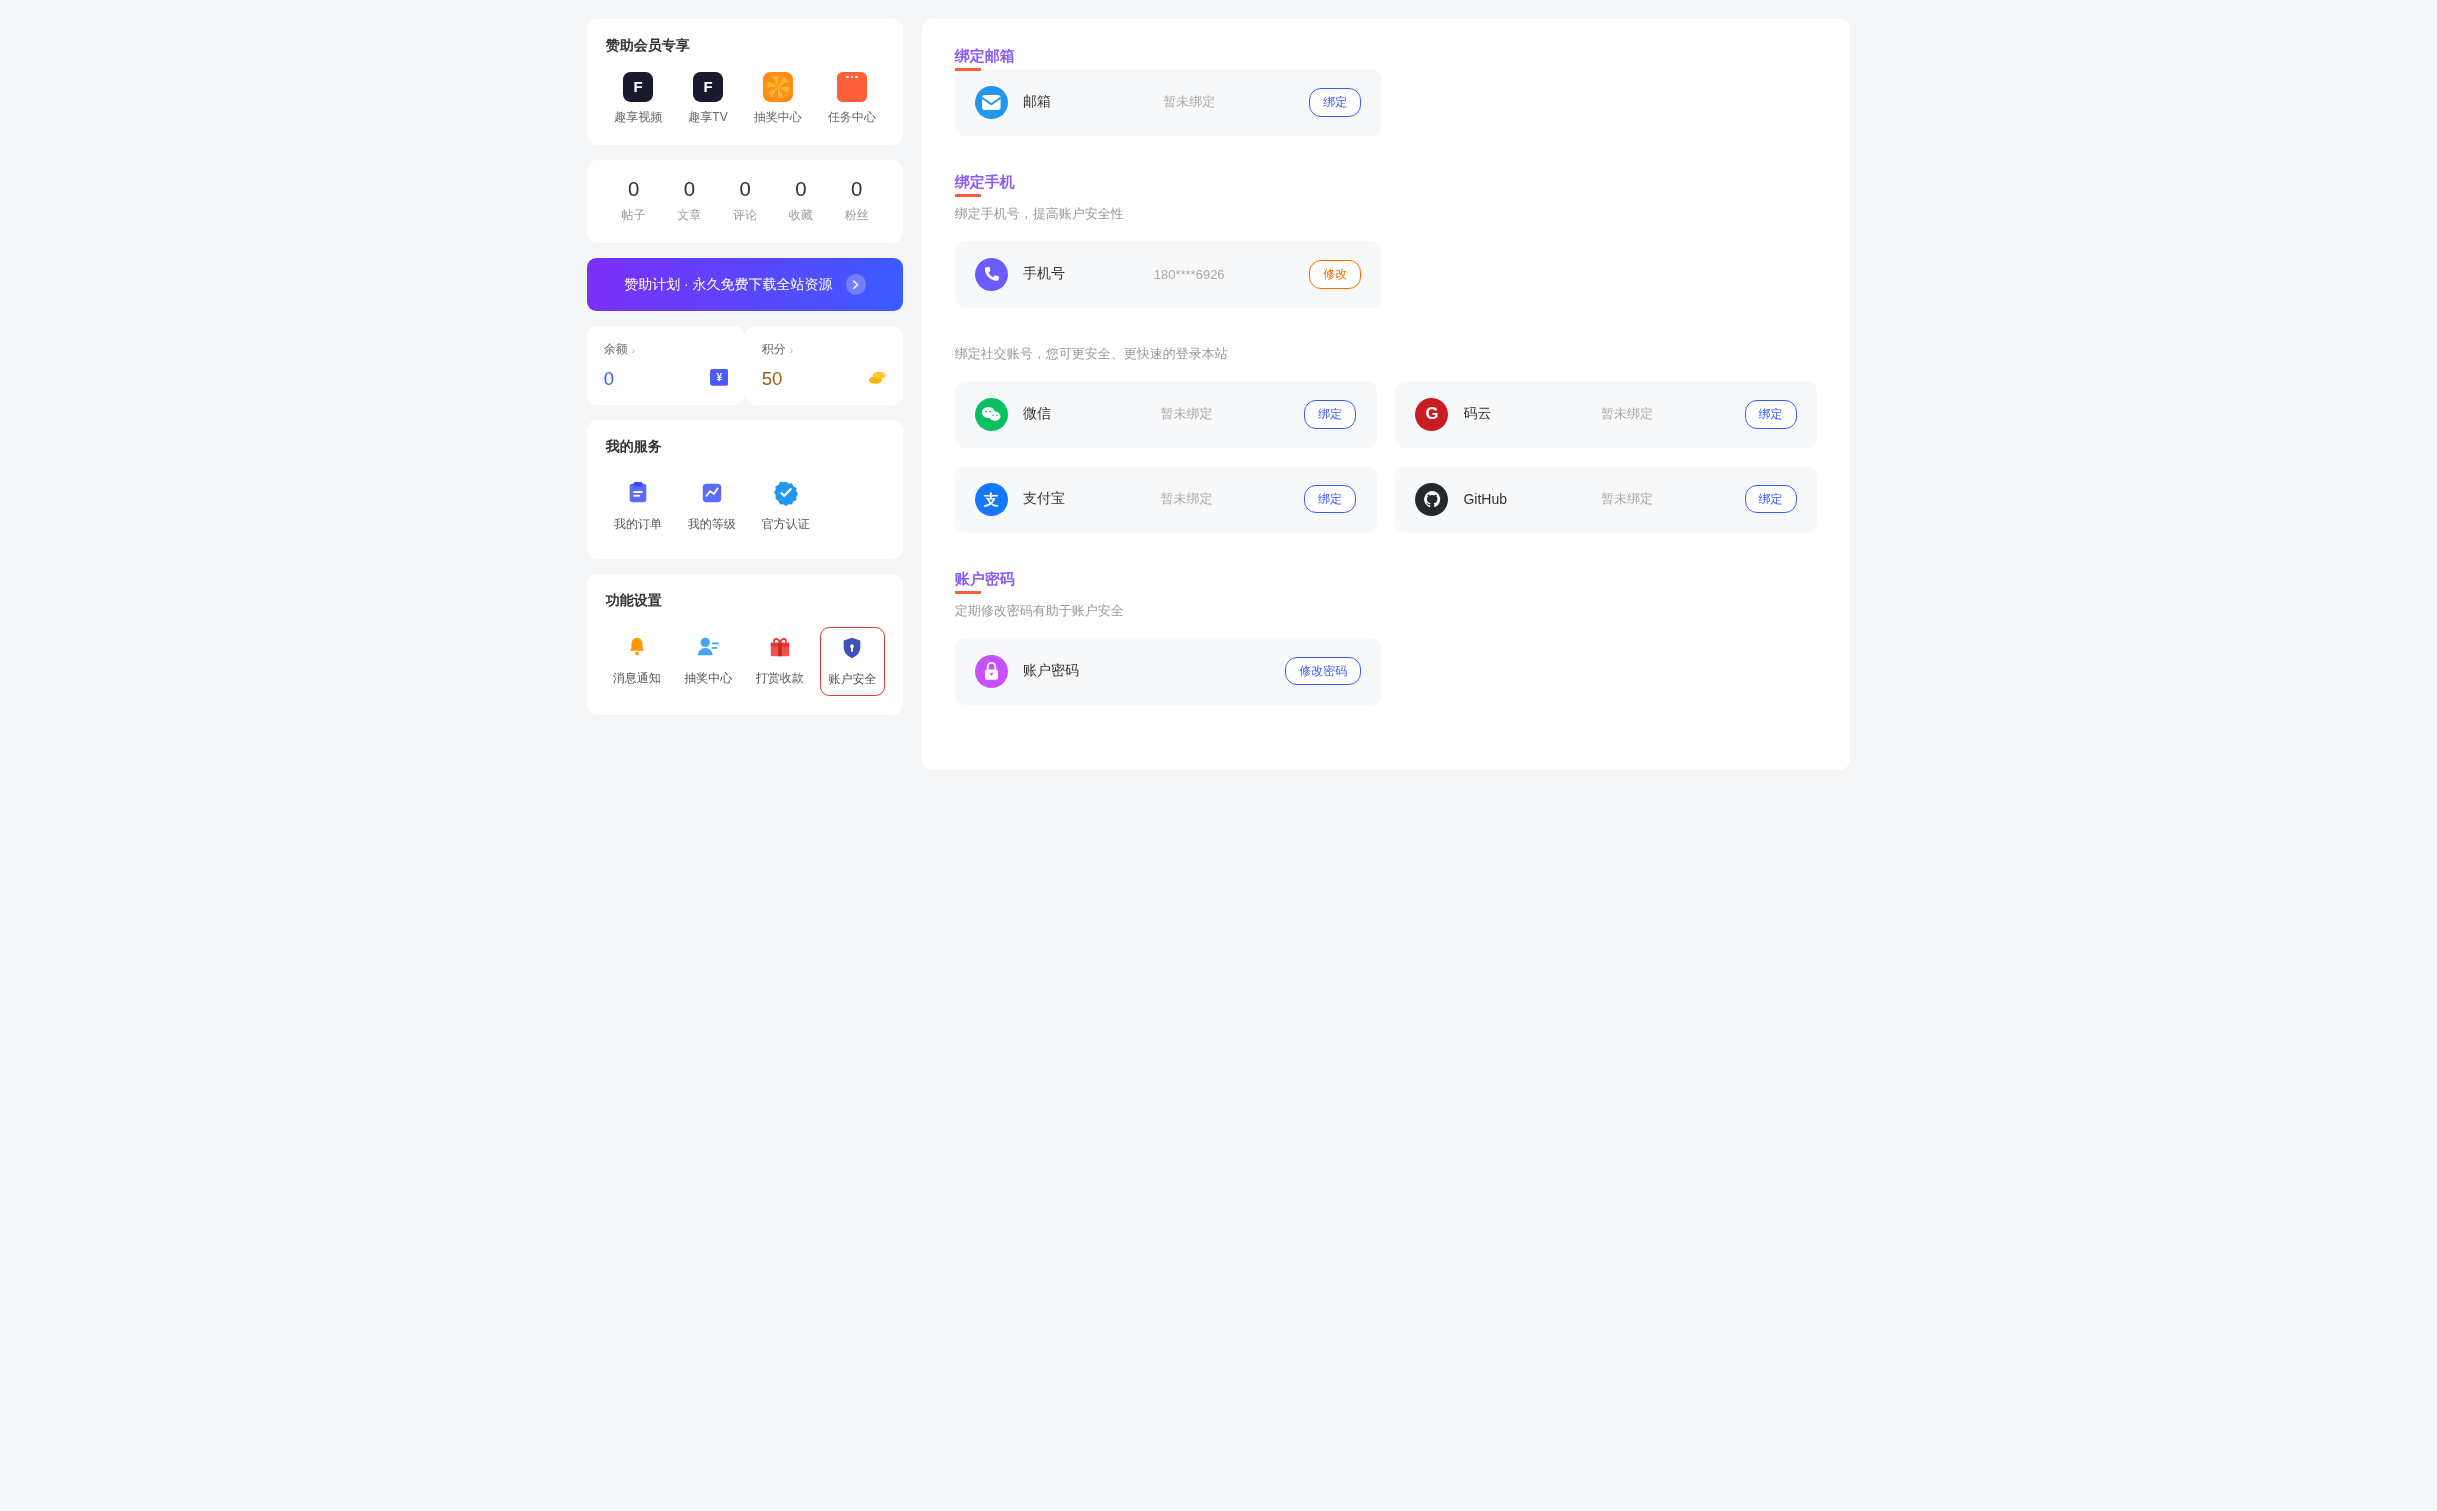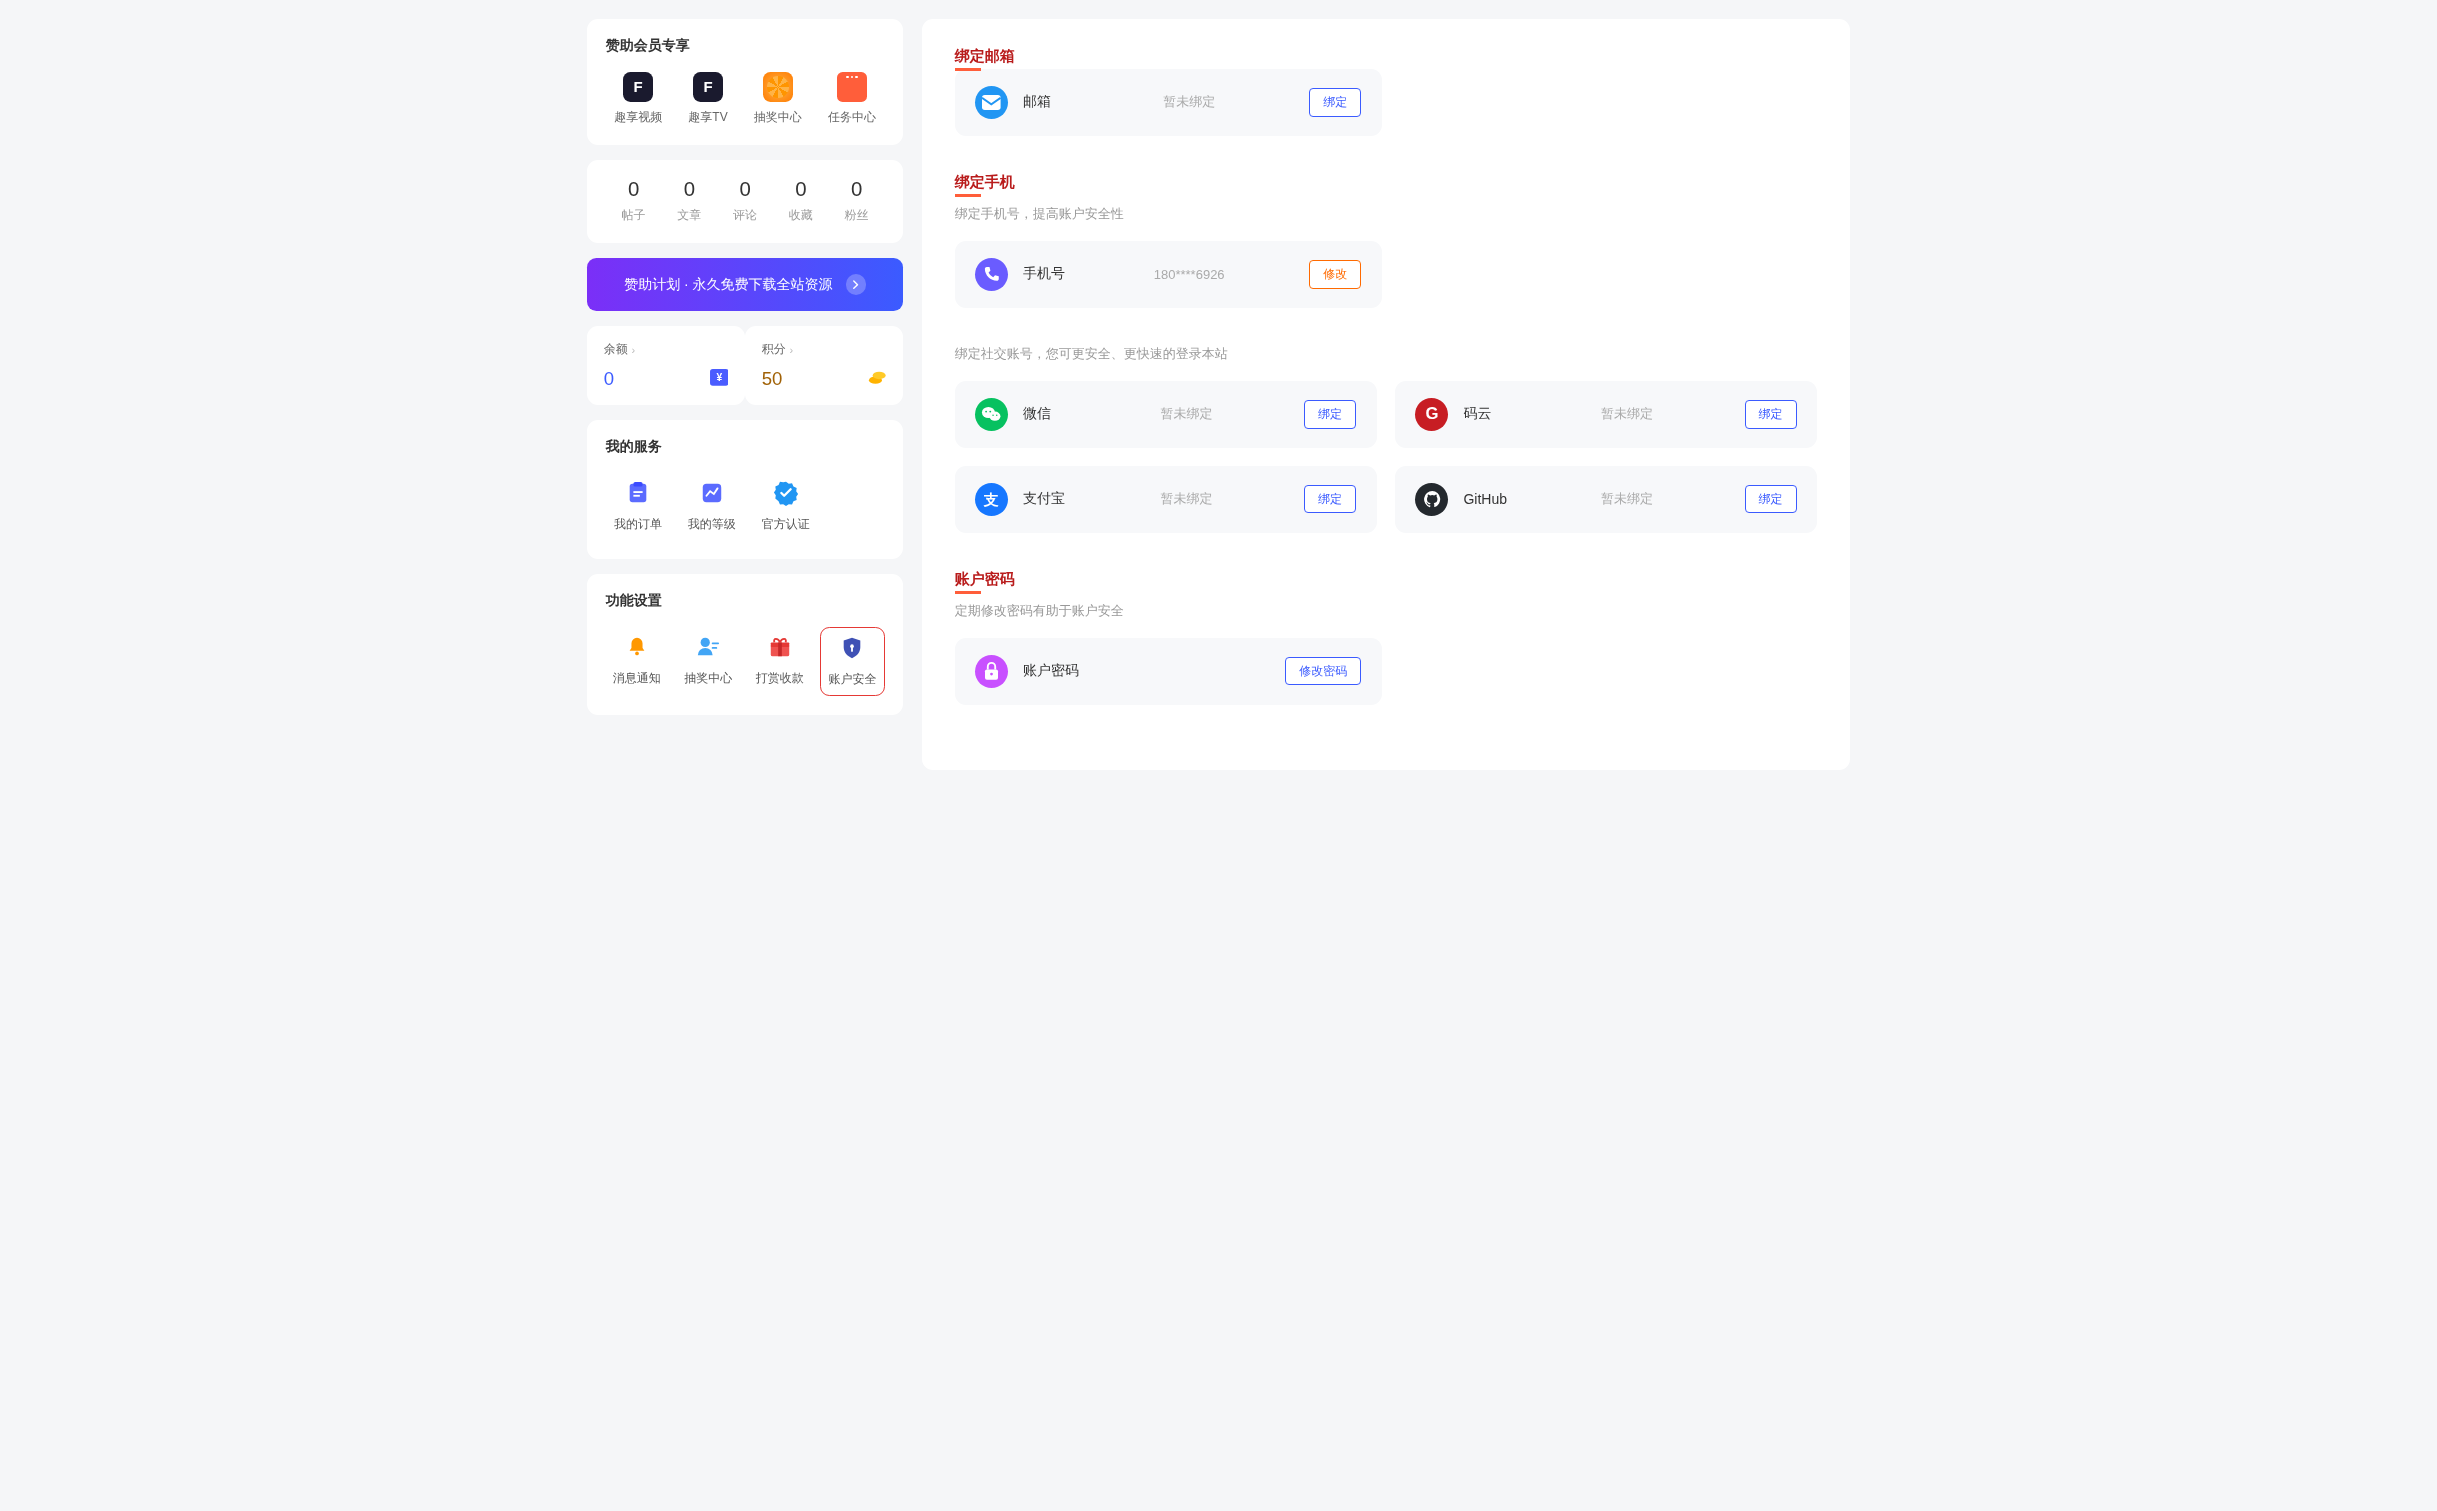--- a/index.html
+++ b/index.html
@@ -102,21 +102,21 @@
 }
 .settings-item.active { border: 1.9px solid #e53935; }
 .service-icon, .settings-icon {
   width: 26px; height: 26px; display: flex; align-items: center; justify-content: center;
 }
 .service-label, .settings-label { font-size: 12px; color: #555; }
 
 .main { flex: 1; background: #fff; border-radius: 11px; padding: 28px 33px; }
 .section { margin-bottom: 37px; }
 .section-title {
-  font-size: 15px; font-weight: 600; color: #b91c1c; position: relative; margin-bottom: 3.7px;
+  font-size: 15px; font-weight: 600; color: #8b5cf6; position: relative; margin-bottom: 3.7px;
 }
 .section-title::after {
   content: ""; position: absolute; left: 0; bottom: -5.6px; width: 26px; height: 2.8px;
   background: #ff5e3a;
 }
 .section-desc { font-size: 13px; color: #999; margin-top: 13px; margin-bottom: 18.6px; }
 .binding-grid { display: flex; gap: 18.6px; flex-wrap: wrap; }
 .binding-card {
   background: #f7f8fa; border-radius: 11px; padding: 16.7px 20.4px;
   display: flex; align-items: center; gap: 15px;
@@ -131,21 +131,21 @@
 .binding-icon.email { background: #2196f3; }
 .binding-icon.phone { background: #6a5cff; }
 .binding-icon.wechat { background: #07c160; }
 .binding-icon.alipay { background: #1677ff; }
 .binding-icon.gitee { background: #c71d23; font-weight: bold; font-size: 16.7px; }
 .binding-icon.github { background: #24292e; }
 .binding-icon.lock { background: #c850ff; }
 .binding-name { font-size: 14px; color: #333; flex-shrink: 0; min-width: 46px; }
 .binding-status { flex: 1; text-align: center; color: #aaa; font-size: 13px; }
 .binding-btn {
-  border-radius: 4px; padding: 4.6px 13px; font-size: 12px;
+  border-radius: 12px; padding: 4.6px 13px; font-size: 12px;
   background: #fff; cursor: pointer;
 }
 .binding-btn.blue { border: 0.9px solid #3b5bff; color: #3b5bff; }
 .binding-btn.orange { border: 0.9px solid #ff6a00; color: #ff6a00; }
 .chevron { color: #bbb; font-size: 11px; }
 </style>
 </head>
 <body>
 
 <div class="page">

